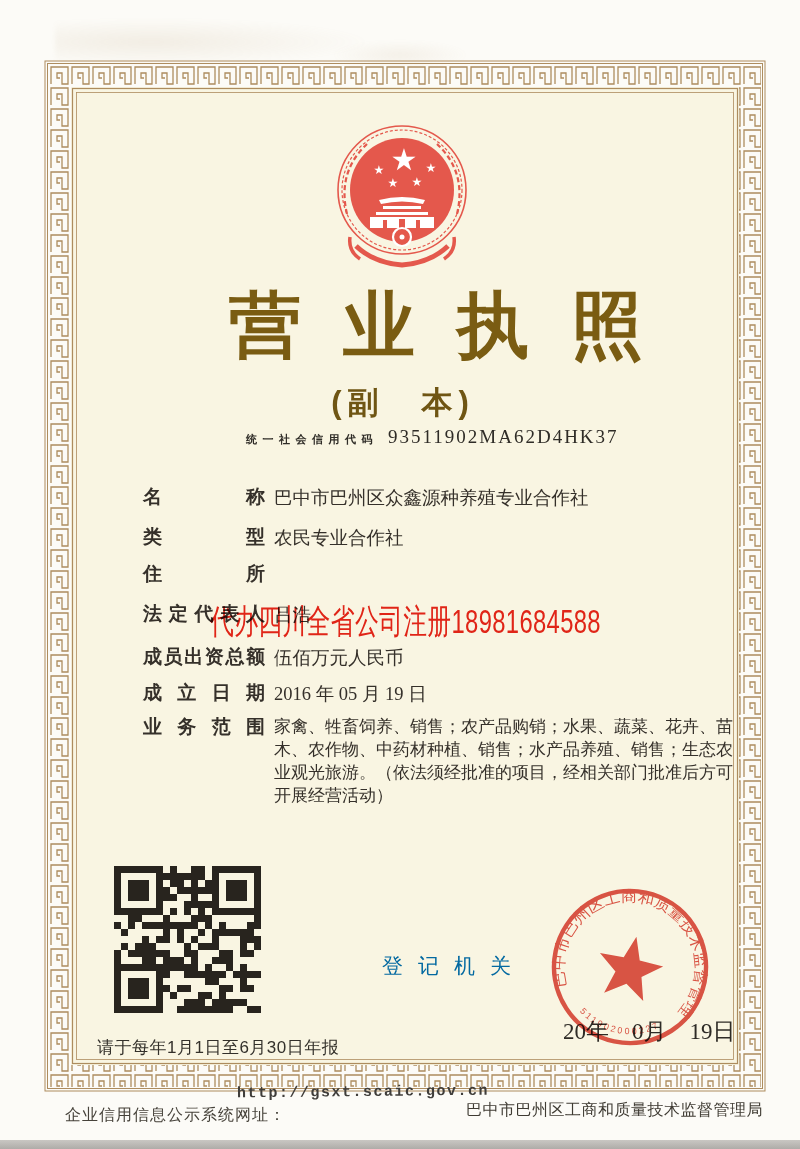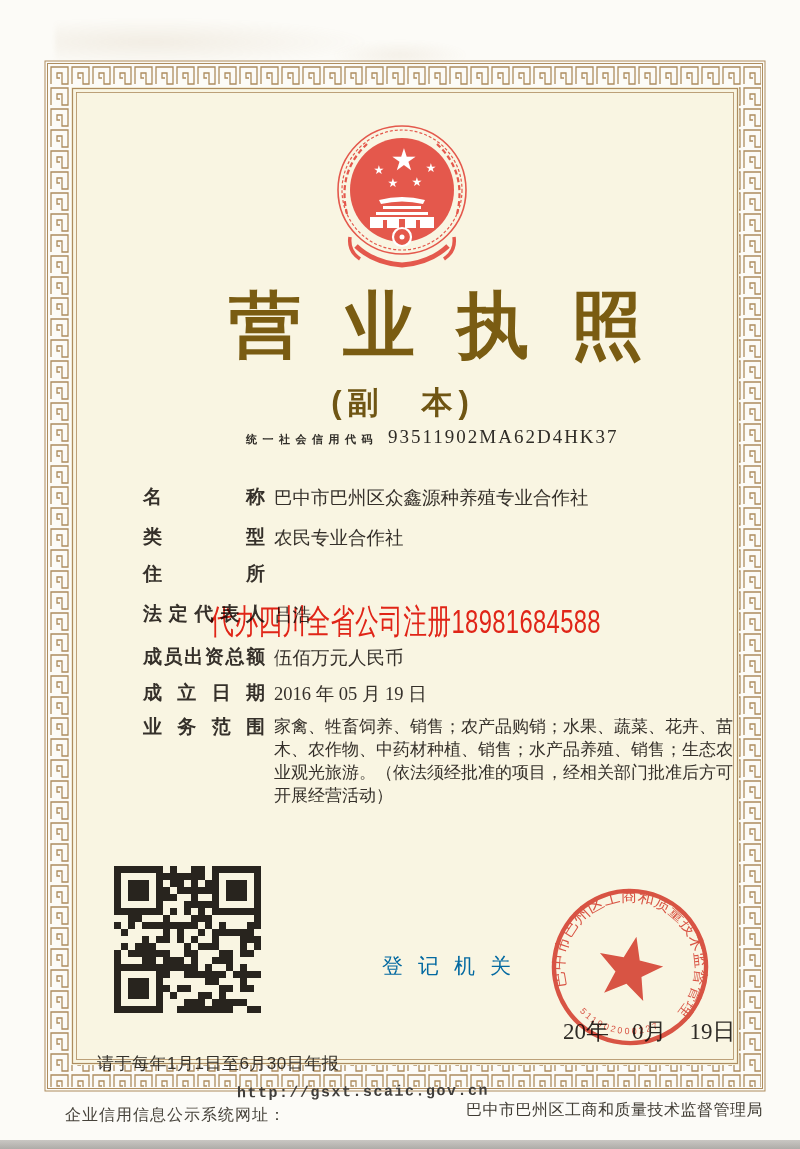--- a/index.html
+++ b/index.html
@@ -59,21 +59,21 @@
   .qr{left:114px;top:866px;display:grid;grid-template-columns:repeat(21,7px);grid-auto-rows:7px;}
   .qr .q{background:#28241e;}
   
   .reg{left:382px;top:952px;font-size:21px;letter-spacing:15px;font-weight:500;color:#0369a1;white-space:nowrap;}
   
   .dateline{left:563px;top:1016px;font-size:23px;font-family:"Liberation Serif",serif;color:#2e2b26;white-space:pre;z-index:3;}
   
   .stamp{left:545px;top:882px;transform:rotate(12deg);mix-blend-mode:multiply;opacity:.93;z-index:5;}
   .stamp text{font-family:"Liberation Sans",sans-serif;}
   
-  .note{left:97px;top:1036px;font-size:17px;color:#33302a;letter-spacing:.5px;margin-top:16px;}
+  .note{left:97px;top:1036px;font-size:17px;color:#33302a;letter-spacing:.5px;}
   .url{
     left:237px;top:1084px;font-size:15px;font-weight:700;letter-spacing:1.5px;
     font-family:"Liberation Mono","DejaVu Sans Mono",monospace;color:#3f3d3a;
     transform:rotate(-.6deg);z-index:7;
   }
   .footer-left{left:65px;top:1105px;font-size:16px;color:#46423a;letter-spacing:1px;}
   .footer-right{right:37px;top:1100px;font-size:16px;color:#3f3b33;letter-spacing:.5px;}
   .bottom-strip{left:0;top:1140px;width:800px;height:9px;background:linear-gradient(#c9c7c3,#aeaca8);}
 </style>
 </head>

